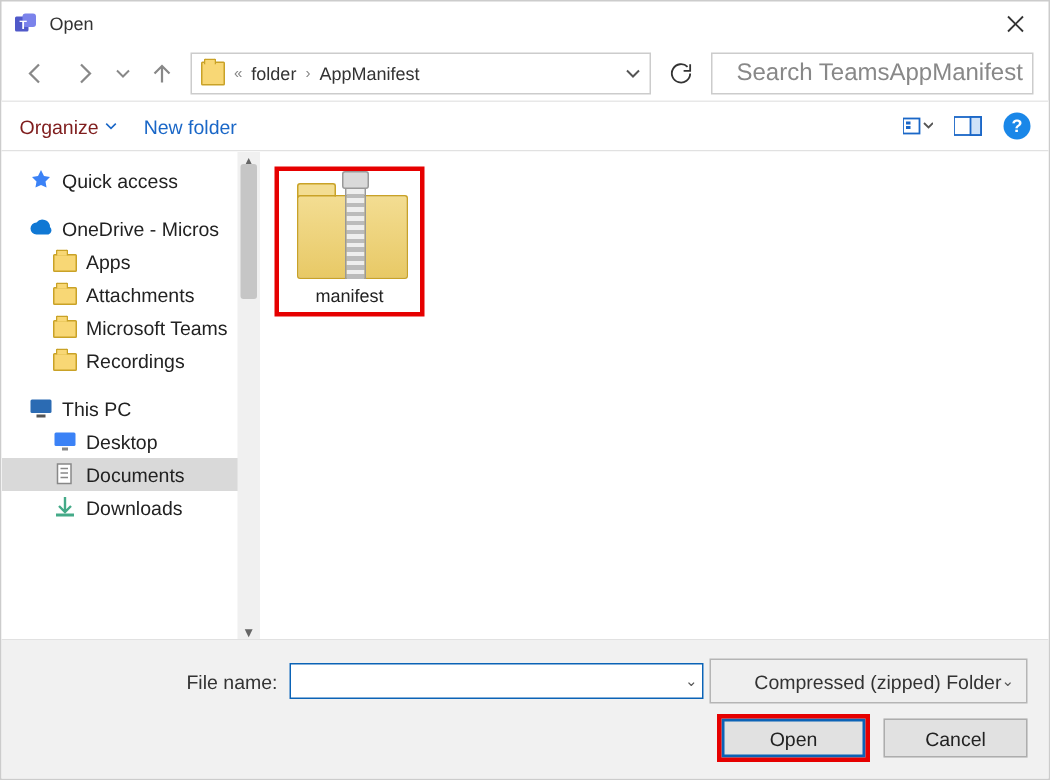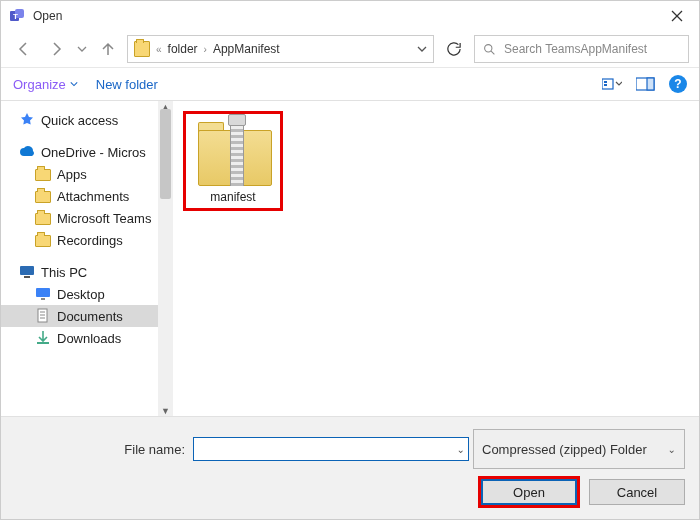--- a/index.html
+++ b/index.html
@@ -32,29 +32,29 @@
   .addr-box .folder-ico { width:16px;height:16px; background:#f8d775; border:1px solid #c9a227; border-radius:1px; position:relative;}
   .addr-box .folder-ico::before{content:"";position:absolute;top:-3px;left:1px;width:6px;height:3px;background:#f8d775;border:1px solid #c9a227;border-bottom:none;border-radius:1px 1px 0 0;}
   .addr-box .crumb { color:#333; }
   .addr-box .sep { color:#888; font-size:10px; }
   .addr-box .chev { margin-left:auto; color:#555; font-size:10px;}
   .refresh-btn { width:28px; height:28px; display:flex;align-items:center;justify-content:center; color:#333;}
   .search-box {
     width: 215px; height: 28px; border: 1px solid #ccc; display:flex; align-items:center; gap:6px;
     padding: 0 8px; color:#777; font-size:12px;
   }
-  .search-box input { border:none; outline:none; flex:1; font-size:12px; color:#333; background:transparent;}
+  .search-box input { border:none; outline:none; flex:1; font-size:16px; color:#333; background:transparent;}
   .search-box input::placeholder{color:#888;}
   
   .toolbar {
     height: 34px; border-top:1px solid #e8e8e8; border-bottom:1px solid #e1e1e1;
     display:flex; align-items:center; padding: 0 12px; gap:18px; font-size:13px;
     background:#fff;
   }
-  .toolbar .organize { color:#8b5cf6; display:flex; align-items:center; gap:4px;text-align:right;}
+  .toolbar .organize { color:#7f1d1d; display:flex; align-items:center; gap:4px;text-align:right;}
   .toolbar .newfolder { color:#1a67c7; }
   .toolbar .right { margin-left:auto; display:flex; align-items:center; gap:12px;}
   .view-ico { width:22px;height:18px; display:flex; align-items:center; justify-content:center; color:#1a67c7;}
   .help-ico { width:18px;height:18px;border-radius:50%;background:#1a87e8;color:#fff;display:flex;align-items:center;justify-content:center;font-size:12px;font-weight:bold;}
   
   .main { flex:1; display:flex; overflow:hidden; background:#fff; border-bottom:1px solid #e1e1e1;}
   .sidebar {
     width: 172px; background:#fff; overflow-y:auto; font-size:13px; position:relative;
     padding: 8px 0 8px 0; color:#222;
   }
@@ -113,22 +113,22 @@
     font-size:13px; color:#333;
   }
   .row { display:flex; align-items:center; gap:8px; }
   .row .label { width: 170px; text-align:right; }
   .filename-input {
     flex:1; height:24px; border:1px solid #0b63b6; background:#fff; padding:0 22px 0 6px; font-size:13px;
     outline:none;
   }
   .combo-chev { margin-left:-20px; font-size:10px; color:#555; pointer-events:none;}
   .filter-select {
-    width: 212px; height:40px; border:1px solid #b5b5b5; background:#efefef; font-size:13px;
-    display:flex; align-items:center; padding:0 8px; justify-content:space-between; color:#333;
+    width: 212px; height:30px; border:1px solid #b5b5b5; background:#efefef; font-size:13px;
+    display:flex; align-items:center; padding:0 8px; justify-content:flex-end; color:#333;
   }
   .actions { display:flex; justify-content:flex-end; gap:12px; padding-right:0;}
   .btn {
     width: 96px; height:26px; border:1px solid #adadad; background:#e1e1e1;
     font-size:13px; color:#222; display:flex; align-items:center; justify-content:center;
   }
   .btn.primary { border:2px solid #0b63b6; background:#e1e1e1; outline:3px solid #e60000;}
   svg { display:block; }
 </style>
 </head>

